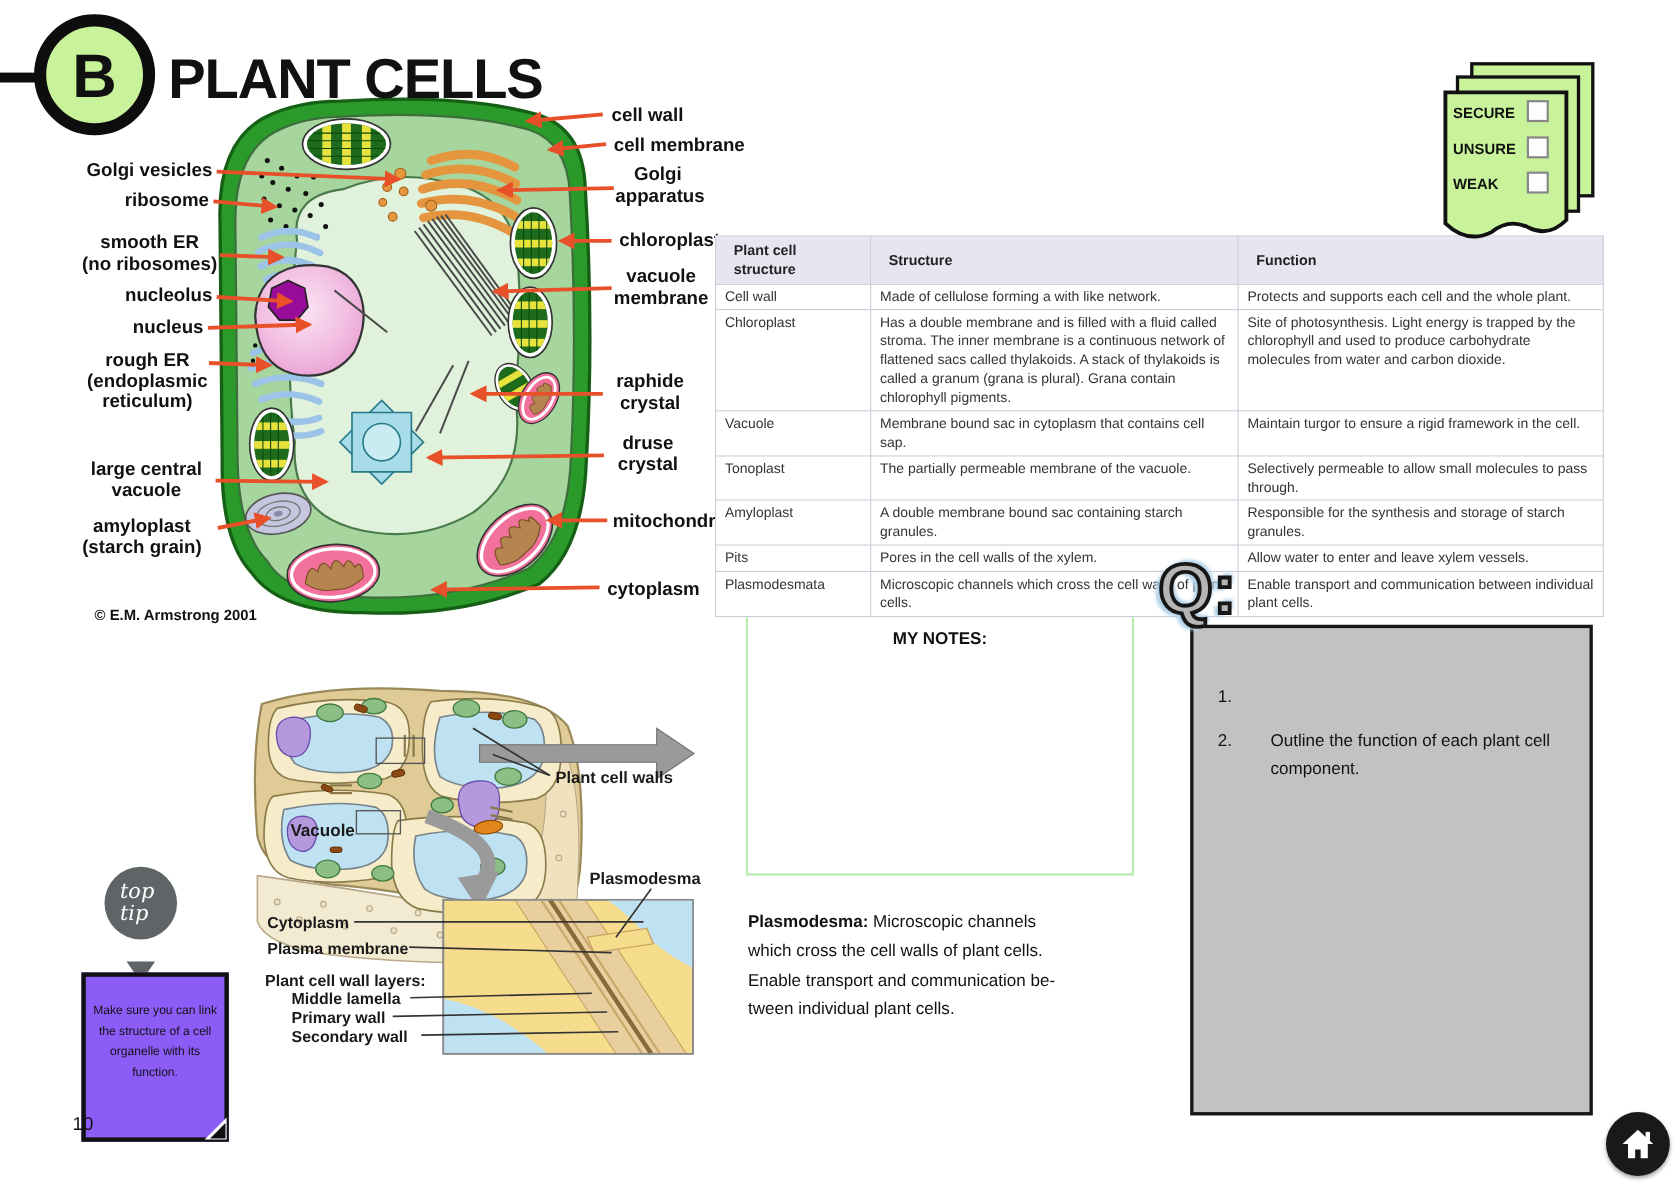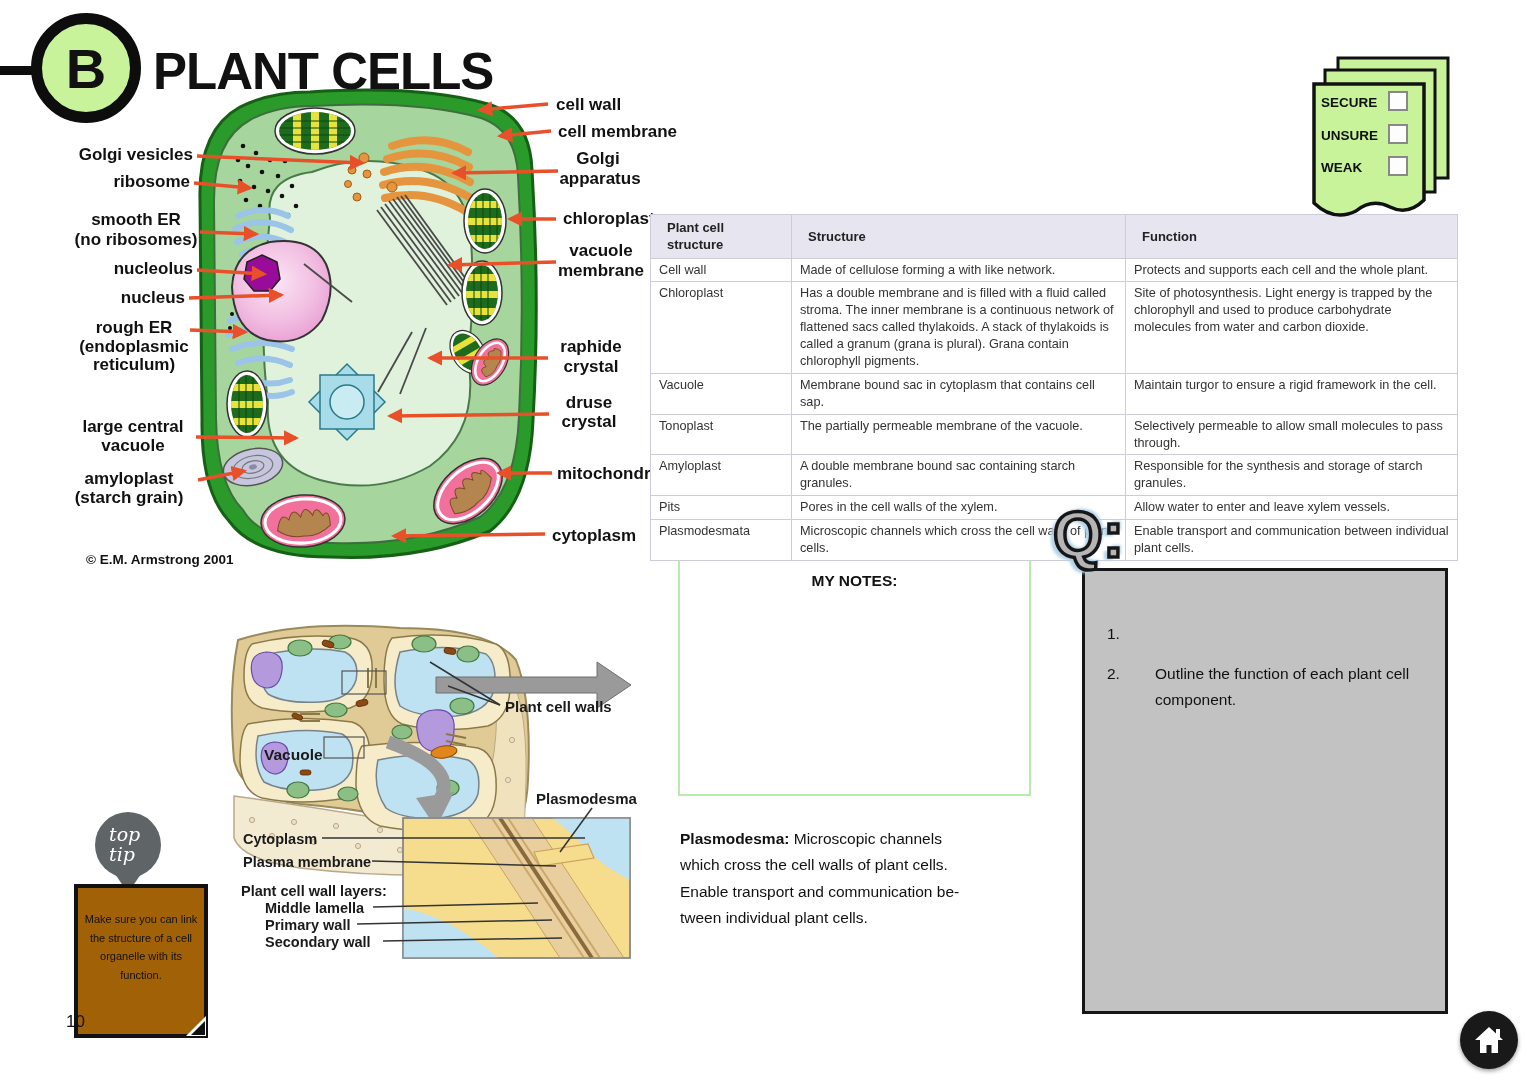--- a/index.html
+++ b/index.html
@@ -34,27 +34,27 @@
   
   #q-icon{left:1053px;top:498px;font-size:64px;font-weight:bold;color:#b5b5b5;z-index:3;
     -webkit-text-stroke:3.5px #161616;
     text-shadow:-5px 3px 3px #b2d2e8, 3px -3px 3px #b2d2e8;}
   #q-box{left:1082px;top:568px;width:360px;height:440px;background:#c2c2c2;border:3.5px solid #161616;z-index:2;}
   #q-box .q-item{display:flex;margin:0 0 13px 22px;font-size:15.5px;line-height:1.72;}
   #q-box .q-num{width:48px;flex:none;}
   #q-box .q-text{width:286px;}
   #q-box .q-list{margin-top:50px;}
   
-  #tip-balloon{left:95px;top:812px;width:66px;height:66px;border-radius:50%;background:#5f6567;z-index:2;
+  #tip-balloon{left:95px;top:788px;width:66px;height:66px;border-radius:50%;background:#5f6567;z-index:2;
     color:#fff;font-family:"DejaVu Serif",serif;font-style:italic;font-size:19px;line-height:1.05;
     display:flex;flex-direction:column;justify-content:center;padding-left:14px;box-sizing:border-box;}
   #tip-balloon .t2{}
   #tip-pointer{left:115px;top:874px;width:0;height:0;border-left:13px solid transparent;
     border-right:13px solid transparent;border-top:19px solid #5f6567;z-index:2;}
-  #tip-note{left:74px;top:884px;width:114px;height:124px;background:#a16207;border:4px solid #111;
+  #tip-note{left:74px;top:884px;width:114px;height:124px;background:#8b5cf6;border:4px solid #111;
     z-index:2;font-size:11px;line-height:1.7;text-align:center;padding:22px 6px 0 6px;}
   #tip-fold-w{right:-2px;bottom:-2px;width:0;height:0;border-left:20px solid transparent;border-bottom:20px solid #fff;position:absolute;}
   #tip-fold-b{right:-1px;bottom:-1px;width:0;height:0;border-left:14px solid transparent;border-bottom:14px solid #111;position:absolute;}
   
   #page-num{left:66px;top:1012px;font-size:17px;z-index:2;}
   #home-btn{left:1460px;top:1011px;width:58px;height:58px;border-radius:50%;background:#191919;z-index:2;
     display:flex;align-items:center;justify-content:center;box-shadow:0 2px 4px rgba(0,0,0,.4);}
   text{font-family:"Liberation Sans",sans-serif;}
 </style>
 </head>

